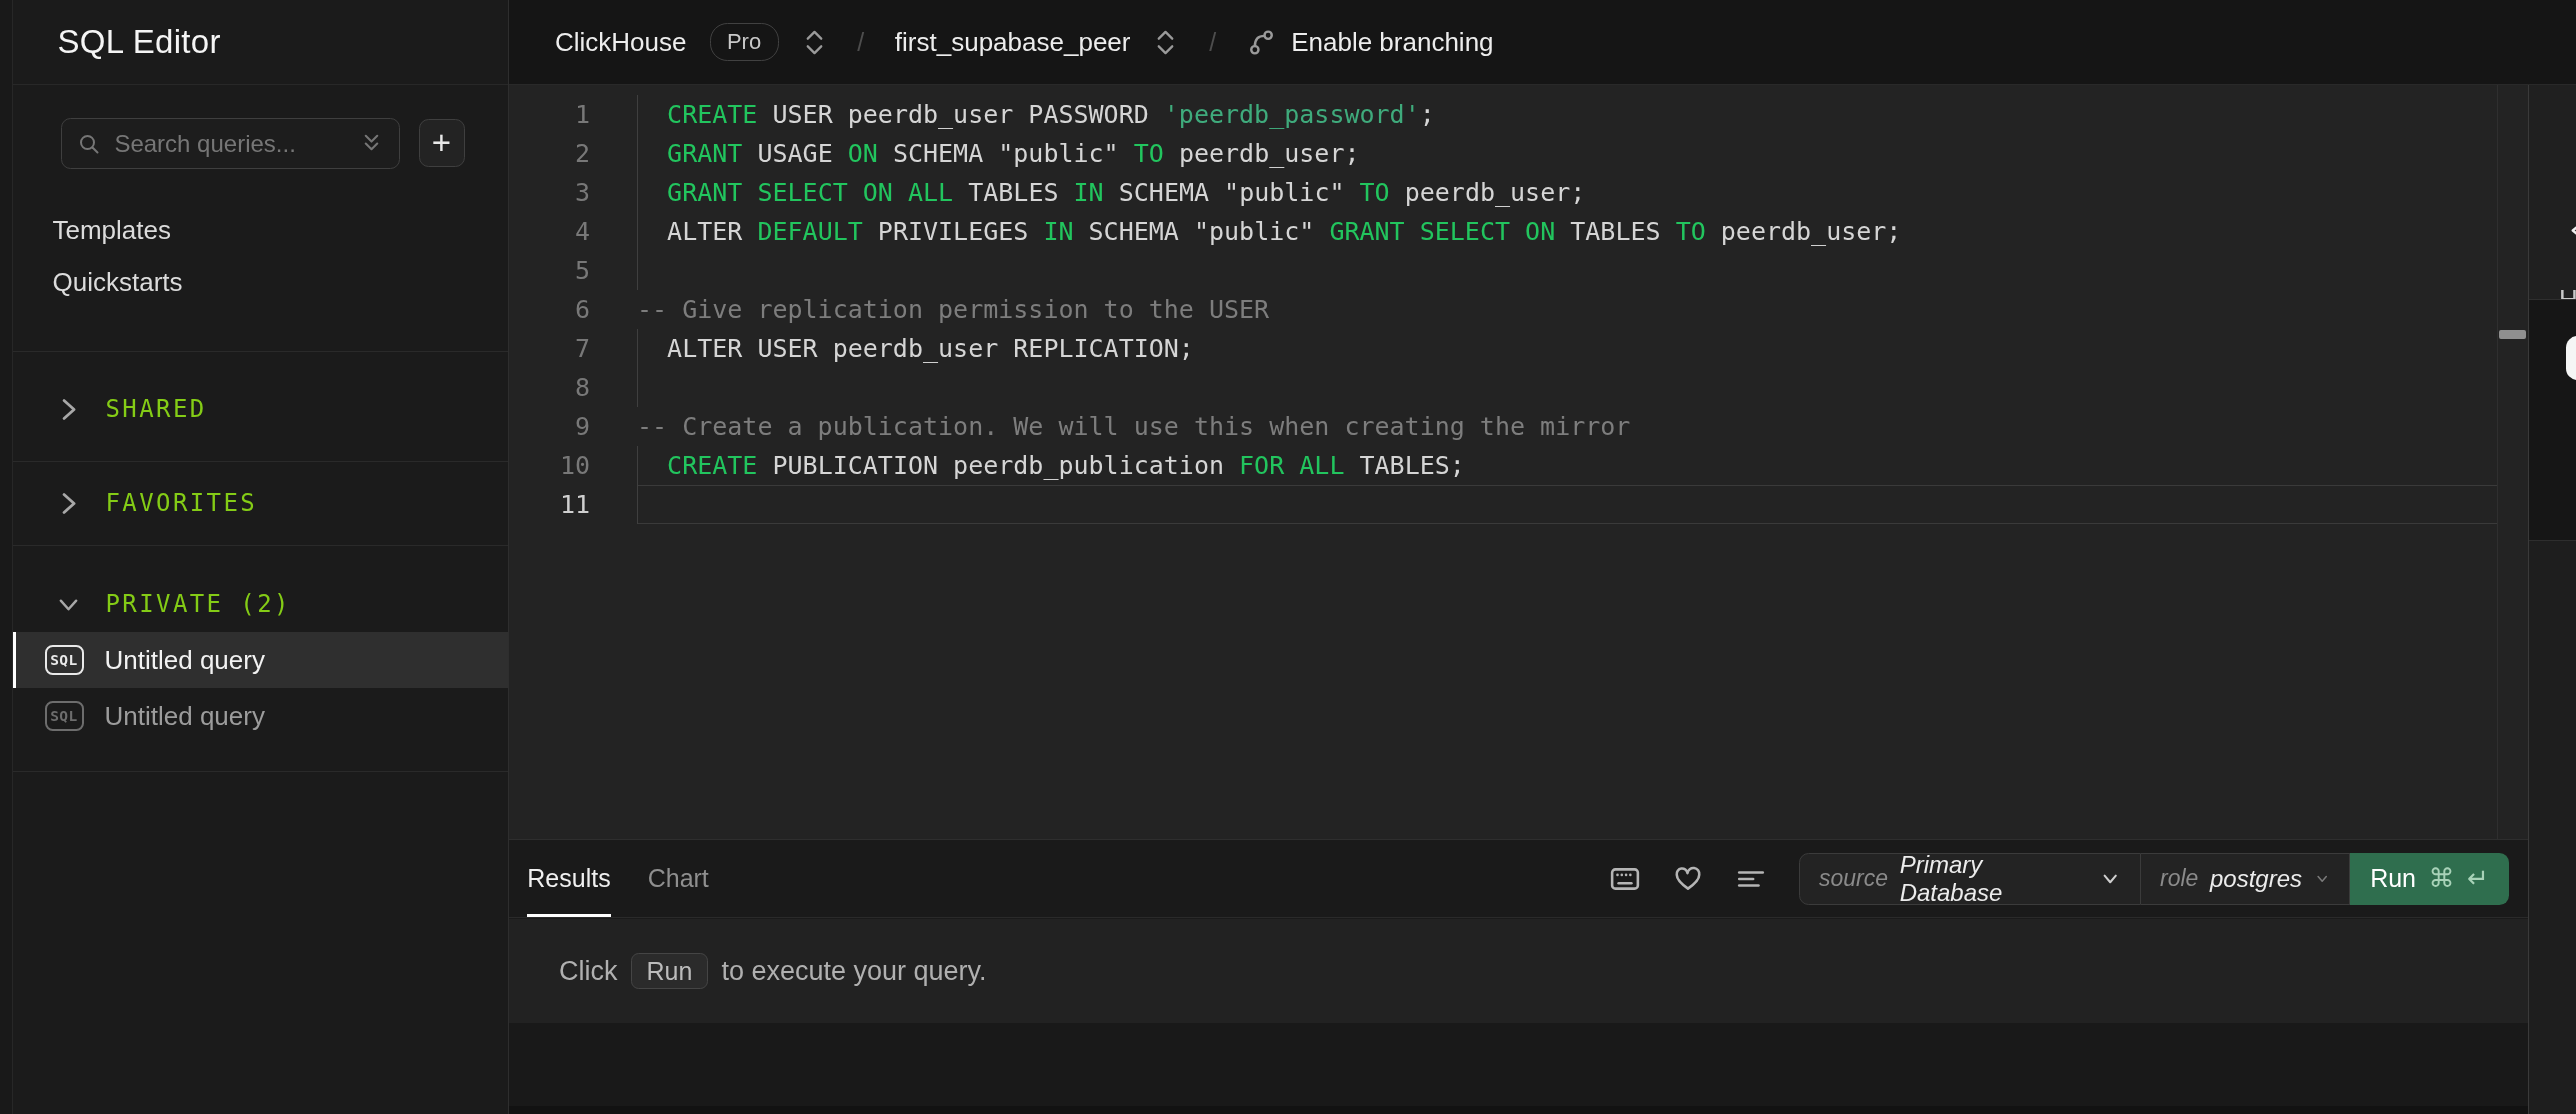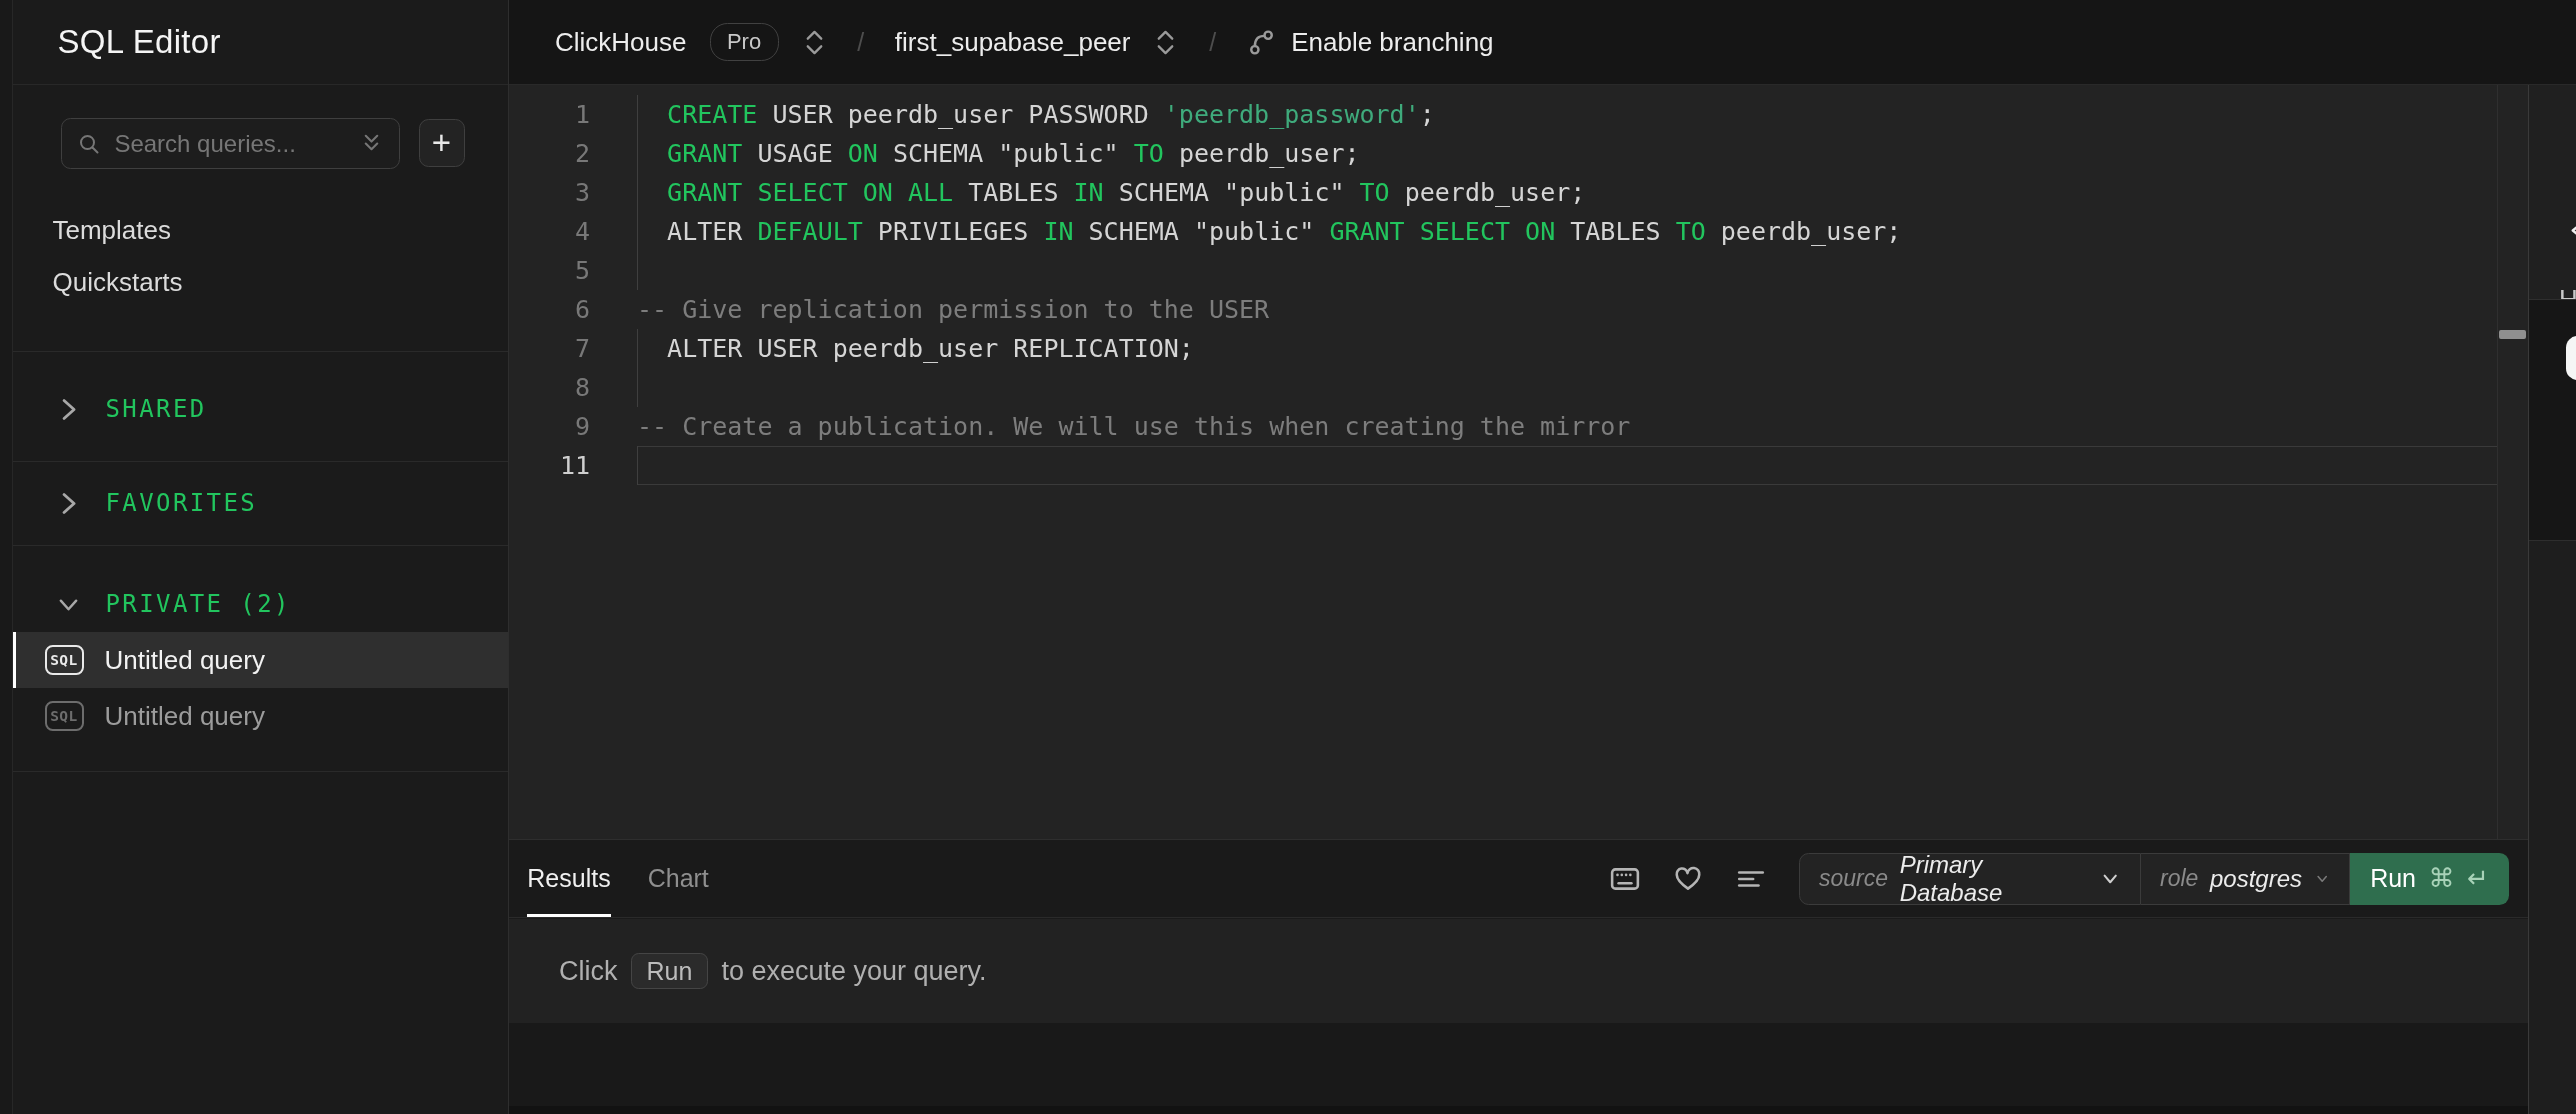--- a/index.html
+++ b/index.html
@@ -21,21 +21,21 @@
                 display:flex; align-items:center; padding:0 15.4px; gap:13.5px; color:#767676; }
   #search-placeholder { font-size:24px; color:#767676; flex:1; white-space:nowrap; overflow:hidden; }
   #new-query-btn { width:46px; height:48px; margin-top:1px; border:1px solid #3f3f3f; border-radius:9.6px; background:#232323;
                    display:flex; align-items:center; justify-content:center; color:#e8e8e8; font-size:33px; font-weight:300; line-height:0; }
   .side-nav-item { position:absolute; left:0; width:100%; height:52px; display:flex; align-items:center;
                    padding-left:40px; font-size:26px; color:#dcdcdc; }
   #nav-templates { top:204px; }
   #nav-quickstarts { top:256px; }
   .side-divider { position:absolute; left:0; width:100%; height:1px; background:#2a2a2a; }
   .section-row { position:absolute; left:0; width:100%; display:flex; align-items:center; gap:25px; padding-left:43px; }
-  .section-label { font-family:"DejaVu Sans Mono", monospace; font-size:24px; letter-spacing:2.4px; color:#22c55e; white-space:pre; }
+  .section-label { font-family:"DejaVu Sans Mono", monospace; font-size:24px; letter-spacing:2.4px; color:#84cc16; white-space:pre; }
   .chev { stroke:#a8a8a8; stroke-width:2.5; fill:none; stroke-linecap:round; stroke-linejoin:round; }
   .query-item { position:absolute; left:0; width:100%; height:56px; display:flex; align-items:center; gap:21px; padding-left:32px; }
   .query-item.selected { background:#2f2f2f; }
   .sel-bar { position:absolute; left:0; top:0; width:3.9px; height:56px; background:#ffffff; }
   .sql-badge { width:39px; height:30px; border:2.4px solid #e9e9e9; border-radius:7.7px; color:#e9e9e9;
                font-family:"DejaVu Sans Mono", monospace; font-size:14.5px; font-weight:bold;
                display:flex; align-items:center; justify-content:center; letter-spacing:0.5px; flex:none; }
   .query-item .label { font-size:26px; color:#f2f2f2; }
   .query-item.dim .sql-badge { border-color:#6d6d6d; color:#6d6d6d; }
   .query-item.dim .label { color:#9c9c9c; }
@@ -239,20 +239,24 @@
           <span class="line-content guide"><span class="tok-pl">  ALTER USER peerdb_user REPLICATION;</span></span>
         </div>
         <div class="code-line">
           <span class="line-num">8</span>
           <span class="line-content guide"></span>
         </div>
         <div class="code-line">
           <span class="line-num">9</span>
           <span class="line-content"><span class="tok-com">-- Create a publication. We will use this when creating the mirror</span></span>
         </div>
+        <div class="code-line">
+          <span class="line-num">10</span>
+          <span class="line-content guide"><span class="tok-pl">  </span><span class="tok-kw">CREATE</span><span class="tok-pl"> PUBLICATION peerdb_publication </span><span class="tok-kw">FOR</span><span class="tok-pl"> </span><span class="tok-kw">ALL</span><span class="tok-pl"> TABLES;</span></span>
+        </div>
         <div class="code-line current">
           <span class="line-num">11</span>
           <span class="line-content guide"></span>
         </div>
       </div>
   </div>
   <div id="scroll-strip-line" class="abs"></div>
   <div id="scroll-thumb" class="abs"></div>
 
   <div id="results-panel" class="abs">

